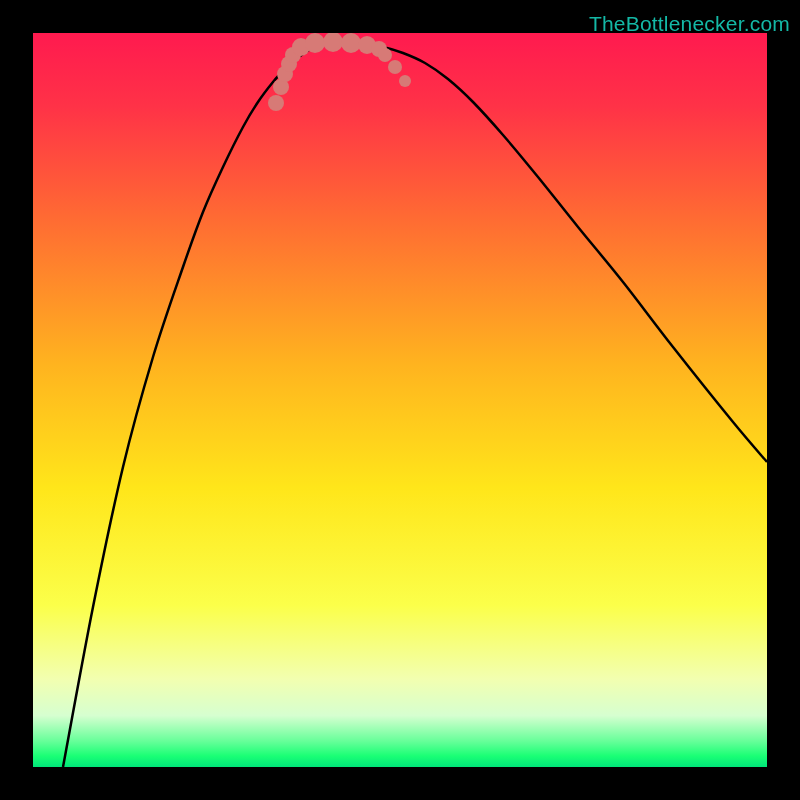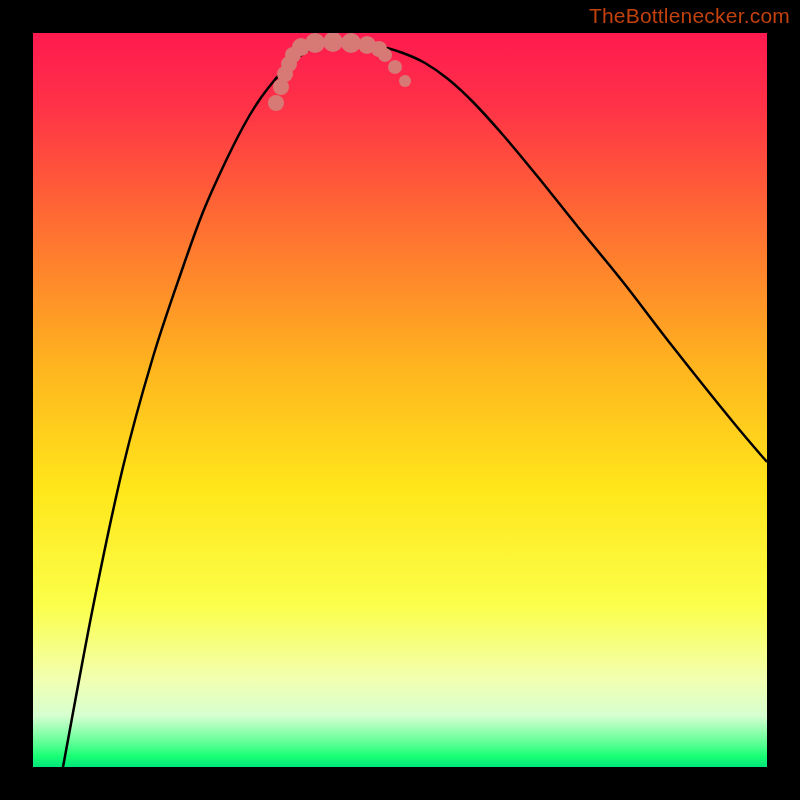--- a/index.html
+++ b/index.html
@@ -20,23 +20,23 @@
   .plot-area {
     position: absolute;
     left: 33px;
     top: 33px;
     width: 734px;
     height: 734px;
     overflow: hidden;
   }
   .watermark {
     position: absolute;
-    top: 4px;
+    top: 12px;
     right: 10px;
-    color: #c2410c;
+    color: #14b8a6;
     font-size: 21px;
     letter-spacing: 0.2px;
     font-weight: 400;
   }
   svg { display: block; }
 </style>
 </head>
 <body>
 
 <div class="frame">

